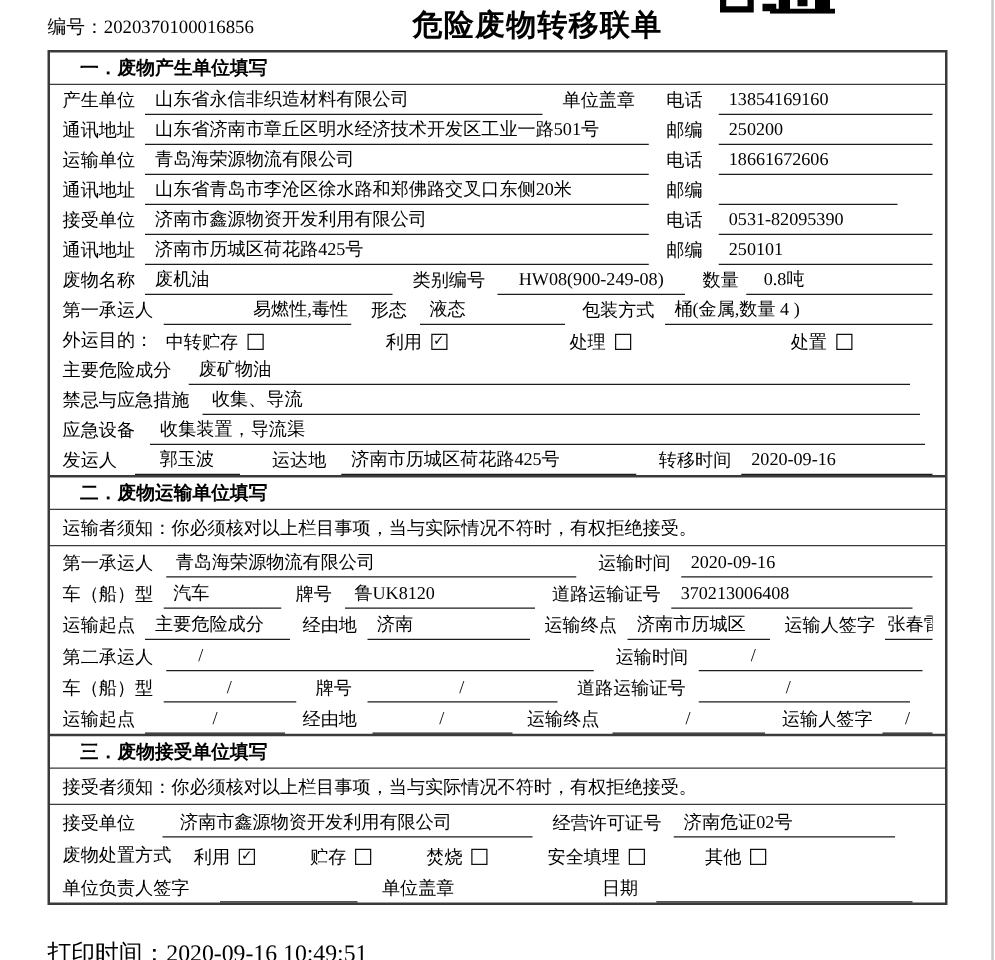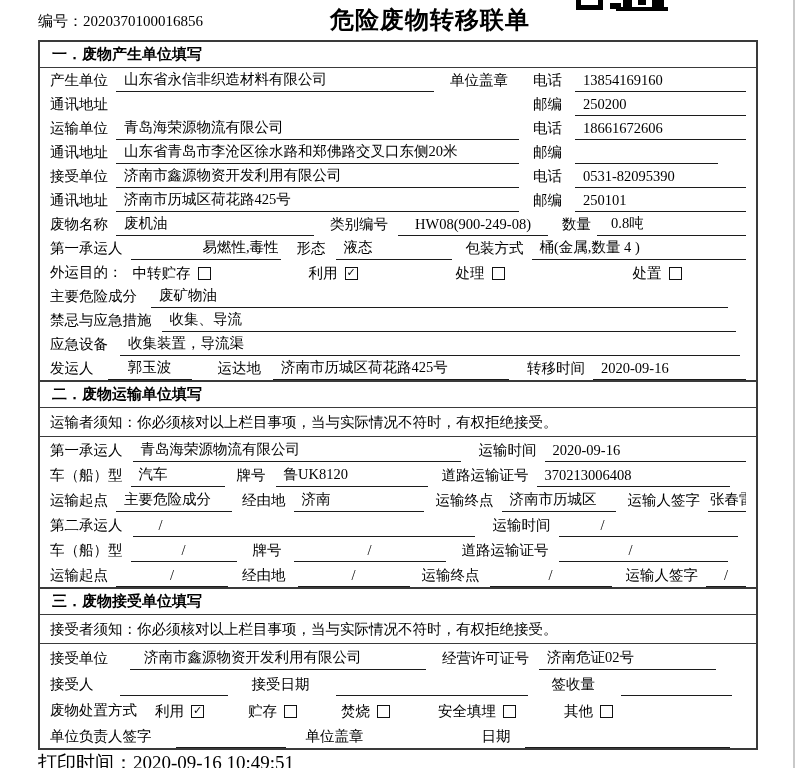--- a/index.html
+++ b/index.html
@@ -19,21 +19,21 @@
   .qr .b{position:absolute;background:#000;}
   .qr .frame{position:absolute;left:0;top:-16px;width:27px;height:26px;border:5px solid #000;box-sizing:border-box;background:#fff;}
   
   .form{
     position:absolute;left:38px;top:40px;width:720px;box-sizing:border-box;
     border:2px solid #3a3a3a;background:#fff;
   }
   .section{border-top:2px solid #3a3a3a;}
   .section.first{border-top:none;}
   .sec-hd{
-    height:25px;display:flex;align-items:center;padding:0 12px;
+    height:25px;display:flex;align-items:center;padding:0 24px;
     font-weight:bold;font-size:15px;font-family:"Liberation Sans","DejaVu Sans",sans-serif;
     border-bottom:1px solid #3a3a3a;
   }
   .notice{
     height:28px;display:flex;align-items:center;padding:0 10px;
     font-size:14.5px;border-bottom:1px solid #3a3a3a;white-space:nowrap;
   }
   .row{display:flex;align-items:flex-end;height:24px;padding:0 10px;font-size:14.5px;box-sizing:border-box;}
   .s2 .row{height:25px;}
   .s3 .row{height:26px;}
@@ -84,20 +84,21 @@
       </div>
       <div class="rcol">
         <span class="lbl">电话</span>
         <span class="val fill">13854169160</span>
       </div>
     </div>
 
     <div class="row">
       <div class="left">
         <span class="lbl">通讯地址</span>
+        <span class="val fill" style="margin-left:8px;margin-right:14px;">山东省济南市章丘区明水经济技术开发区工业一路501号</span>
       </div>
       <div class="rcol">
         <span class="lbl">邮编</span>
         <span class="val fill">250200</span>
       </div>
     </div>
 
     <div class="row">
       <div class="left">
         <span class="lbl">运输单位</span>
@@ -268,28 +269,20 @@
     <div class="sec-hd">三．废物接受单位填写</div>
     <div class="notice">接受者须知：你必须核对以上栏目事项，当与实际情况不符时，有权拒绝接受。</div>
 
     <div class="row">
       <span class="lbl">接受单位</span>
       <span class="val" style="width:296px;margin-left:22px;padding-left:14px;">济南市鑫源物资开发利用有限公司</span>
       <span class="lbl" style="margin-left:16px;">经营许可证号</span>
       <span class="val fill" style="margin-left:10px;margin-right:30px;">济南危证02号</span>
     </div>
 
-    <div class="row">
-      <span class="lbl">接受人</span>
-      <span class="val" style="width:108px;margin-left:26px;"></span>
-      <span class="lbl" style="margin-left:24px;">接受日期</span>
-      <span class="val" style="width:192px;margin-left:26px;"></span>
-      <span class="lbl" style="margin-left:24px;">签收量</span>
-      <span class="val fill" style="margin-left:26px;margin-right:14px;"></span>
-    </div>
 
     <div class="row">
       <span class="lbl">废物处置方式</span>
       <span class="opt" style="margin-left:18px;">
         <span>利用</span>
         <span class="cb on">✓</span>
       </span>
       <span class="opt" style="margin-left:44px;">
         <span>贮存</span>
         <span class="cb"></span>

